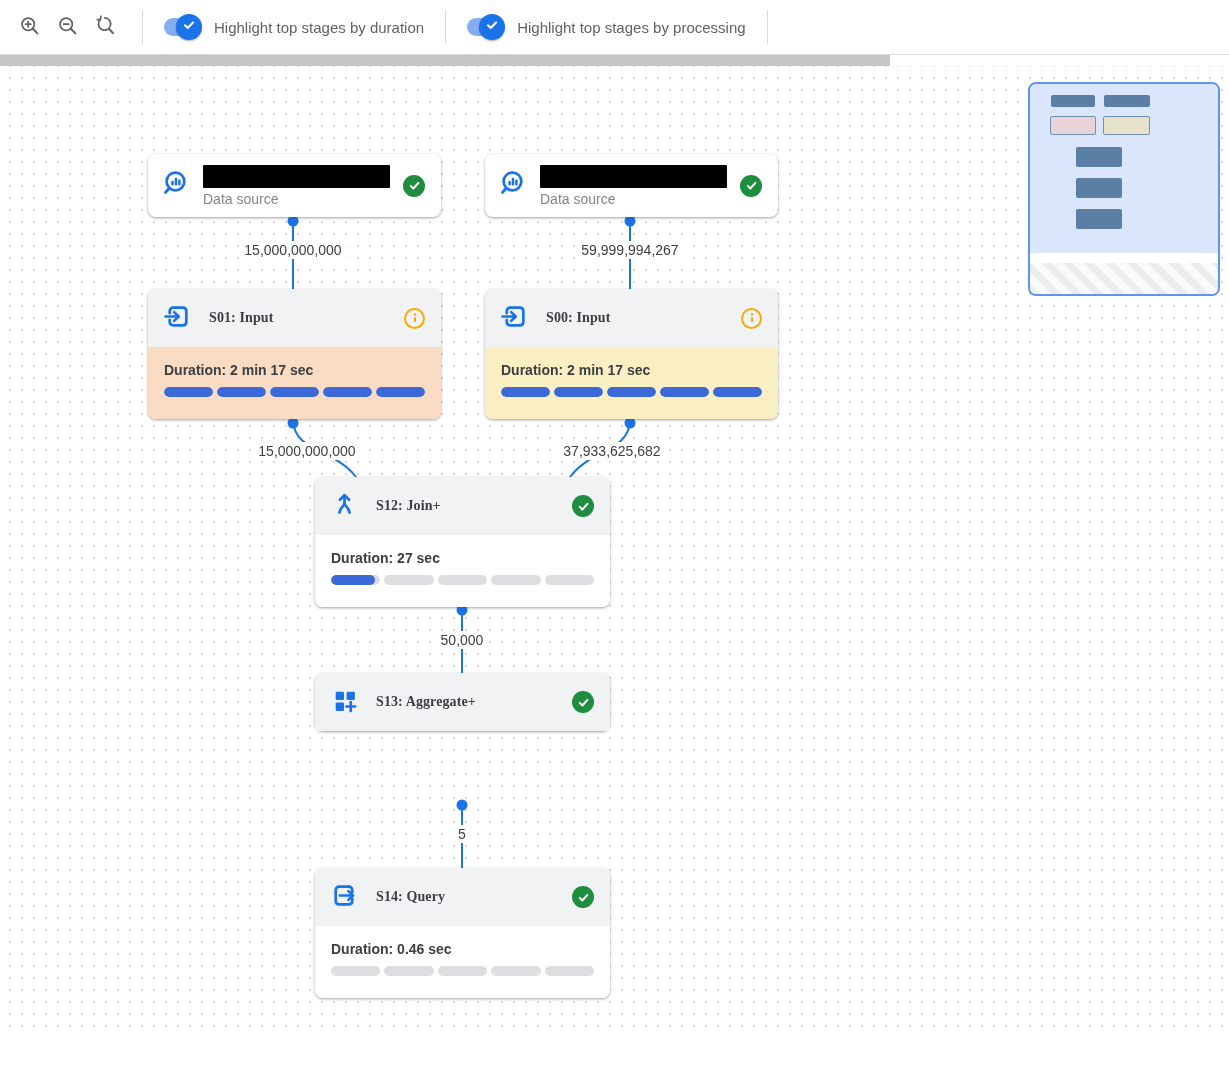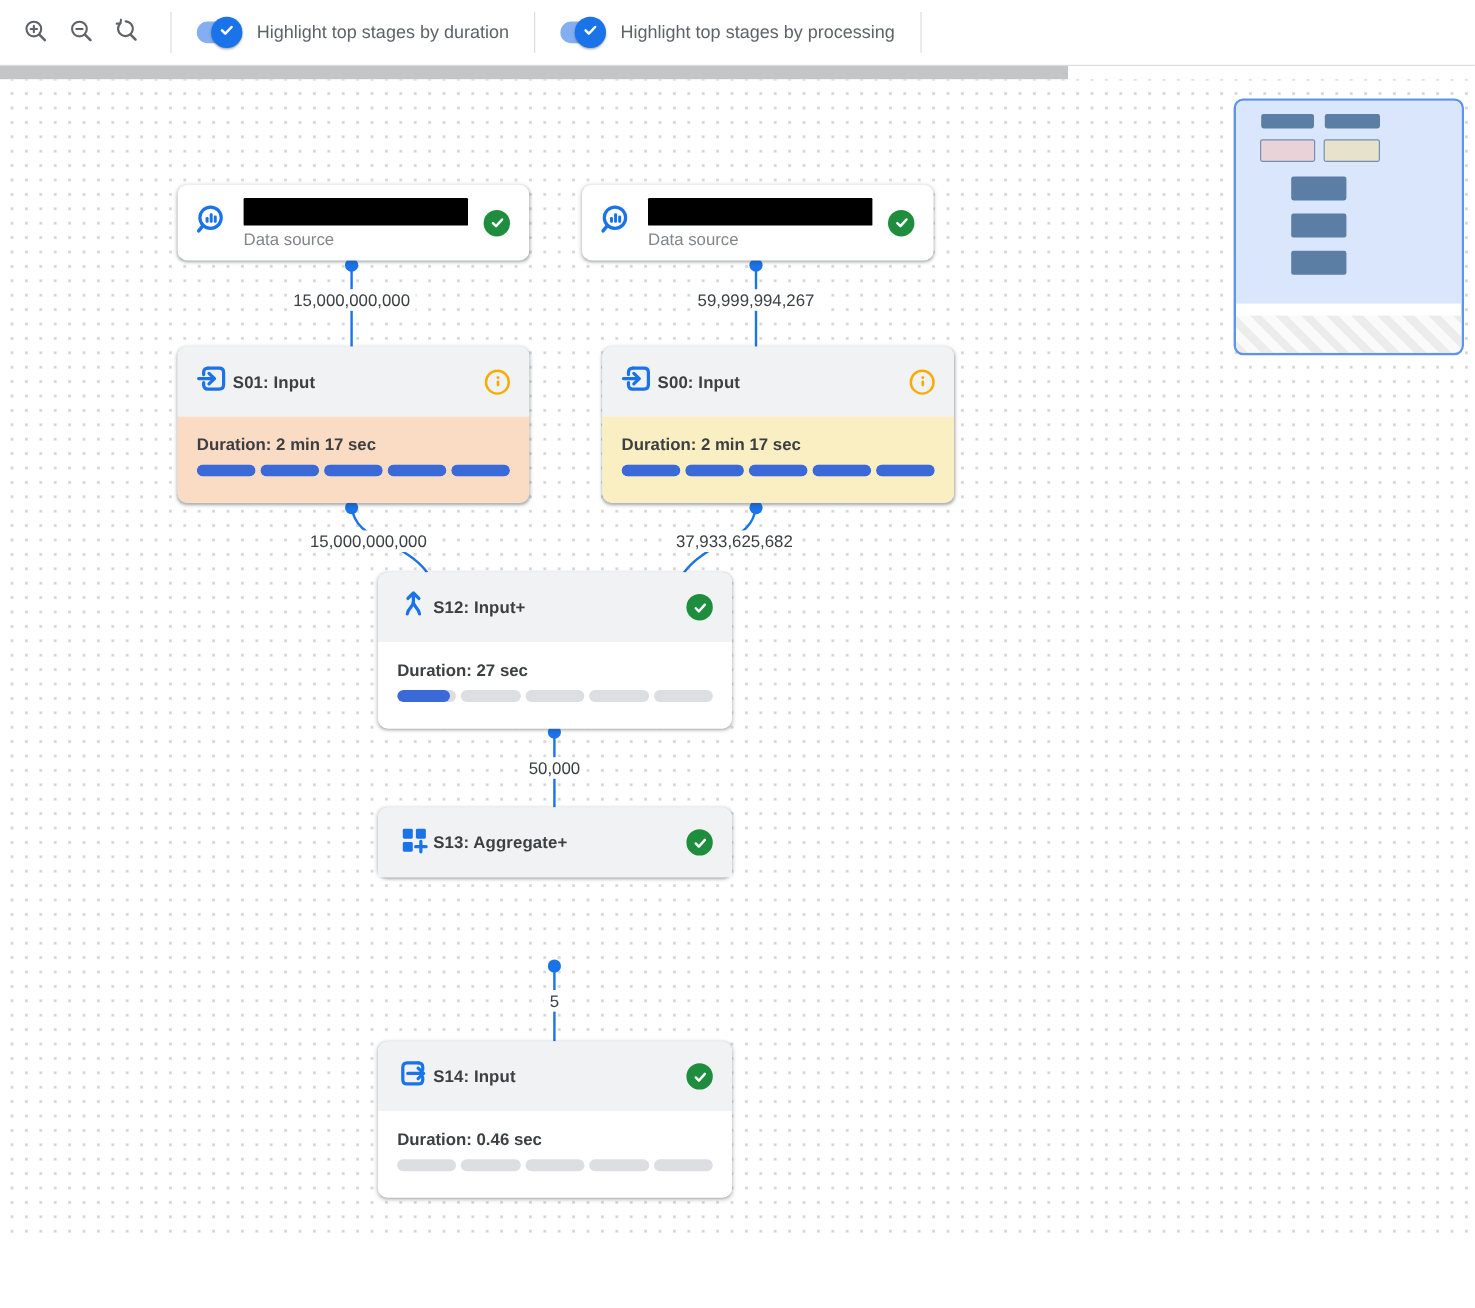--- a/index.html
+++ b/index.html
@@ -57,21 +57,21 @@
   .ds-text { margin-left:11px; display:flex; flex-direction:column; }
   .redacted { width:187px; height:23px; background:#000; border-radius:1px; }
   .ds-label { font-size:14px; color:#80868b; margin-top:3px; }
   .ds-card .status-right { margin-left:auto; }
 
   
   .stage { width:293px; }
   .stage.mid { width:295px; }
   .stage-header { height:58px; display:flex; align-items:center; padding:0 16px;
                   background:#f1f2f3; border-radius:8px 8px 0 0; }
-  .stage-title { font-size:14px; font-weight:700; color:#3c4043; margin-left:3px; letter-spacing:.1px; }
+  .stage-title { font-size:14px; font-weight:700; color:#3c4043; margin-left:18px; letter-spacing:.1px;font-family:Liberation Serif, serif; }
   .status-right { margin-left:auto; display:flex; align-items:center; }
   .stage-body { padding:15px 16px 0; border-radius:0 0 8px 8px; height:72px; background:#fff; }
   .stage-body.hl-duration   { background:#fadbc4; }
   .stage-body.hl-processing { background:#faeec3; }
   .duration-text { font-size:14px; font-weight:700; color:#3c4043; }
   .seg-bar { display:flex; gap:4px; margin-top:9px; }
   .seg { flex:1; height:10px; background:#dcdee1; border-radius:5px; overflow:hidden; }
   .seg .fill { height:100%; width:0; background:#3b69d8; border-radius:5px; }
 
   .check-badge { width:22px; height:22px; border-radius:50%; background:#1e8e3e;
@@ -270,21 +270,21 @@
             <div class="seg">
               <div class="fill" style="width: 100%;"></div>
             </div>
             <div class="seg">
               <div class="fill" style="width: 100%;"></div>
             </div>
         </div>
       </div>
     </div>
 
-    <div class="card stage" style="left:502px; top:223px;">
+    <div class="card stage" style="left:485px; top:223px;">
       <div class="stage-header">
         <span>
           <svg width="27" height="27" viewBox="0 0 26 26" fill="none" stroke="#1a73e8" stroke-width="2.6" stroke-linecap="round" stroke-linejoin="round">
             <path d="M9 4.5 H18 Q21.5 4.5 21.5 8 V18 Q21.5 21.5 18 21.5 H9 Q5.5 21.5 5.5 18 V16.2"></path>
             <path d="M5.5 9.8 V8 Q5.5 4.5 9 4.5"></path>
             <path d="M1.5 13 H13.5"></path>
               <path d="M9.8 8.8 L14.2 13 L9.8 17.2"></path>
           </svg>
         </span>
         <span class="stage-title">S00: Input</span>
@@ -320,21 +320,21 @@
     <div class="card stage mid" style="left:315px; top:411px;">
       <div class="stage-header">
         <span>
           <svg width="27" height="27" viewBox="0 0 26 26" fill="none" stroke="#1a73e8" stroke-width="2.6" stroke-linecap="round" stroke-linejoin="round">
             <path d="M8.6 8.4 L13 4 L17.4 8.4"></path>
               <path d="M13 4.5 V11.5"></path>
             <path d="M13 11.5 C13 15 8.7 15.6 8.1 20.8"></path>
               <path d="M13 11.5 C13 15 17.3 15.6 17.9 20.8"></path>
           </svg>
         </span>
-        <span class="stage-title">S12: Input+</span>
+        <span class="stage-title">S12: Join+</span>
         <span class="status-right check-badge">
           <svg width="13" height="13" viewBox="0 0 14 14">
               <path d="M3 7.4 L5.8 10.2 L11.2 4.2" stroke="#fff" stroke-width="2.2" fill="none" stroke-linecap="round" stroke-linejoin="round"></path>
             </svg>
         </span>
       </div>
       <div class="stage-body">
         <div class="duration-text">Duration: 27 sec</div>
         <div class="seg-bar">
           <div class="seg">
@@ -380,21 +380,21 @@
     <div class="card stage mid" style="left:315px; top:802px;">
       <div class="stage-header">
         <span>
           <svg width="27" height="27" viewBox="0 0 26 26" fill="none" stroke="#1a73e8" stroke-width="2.6" stroke-linecap="round" stroke-linejoin="round">
             <path d="M17 4.5 H8 Q4.5 4.5 4.5 8 V18 Q4.5 21.5 8 21.5 H17 Q20.5 21.5 20.5 18 V16.2"></path>
             <path d="M20.5 9.8 V8 Q20.5 4.5 17 4.5"></path>
             <path d="M8.5 13 H20.5"></path>
               <path d="M16.8 8.8 L21.2 13 L16.8 17.2"></path>
           </svg>
         </span>
-        <span class="stage-title">S14: Input</span>
+        <span class="stage-title">S14: Query</span>
         <span class="status-right check-badge">
           <svg width="13" height="13" viewBox="0 0 14 14">
               <path d="M3 7.4 L5.8 10.2 L11.2 4.2" stroke="#fff" stroke-width="2.2" fill="none" stroke-linecap="round" stroke-linejoin="round"></path>
             </svg>
         </span>
       </div>
       <div class="stage-body">
         <div class="duration-text">Duration: 0.46 sec</div>
         <div class="seg-bar">
           <div class="seg">

